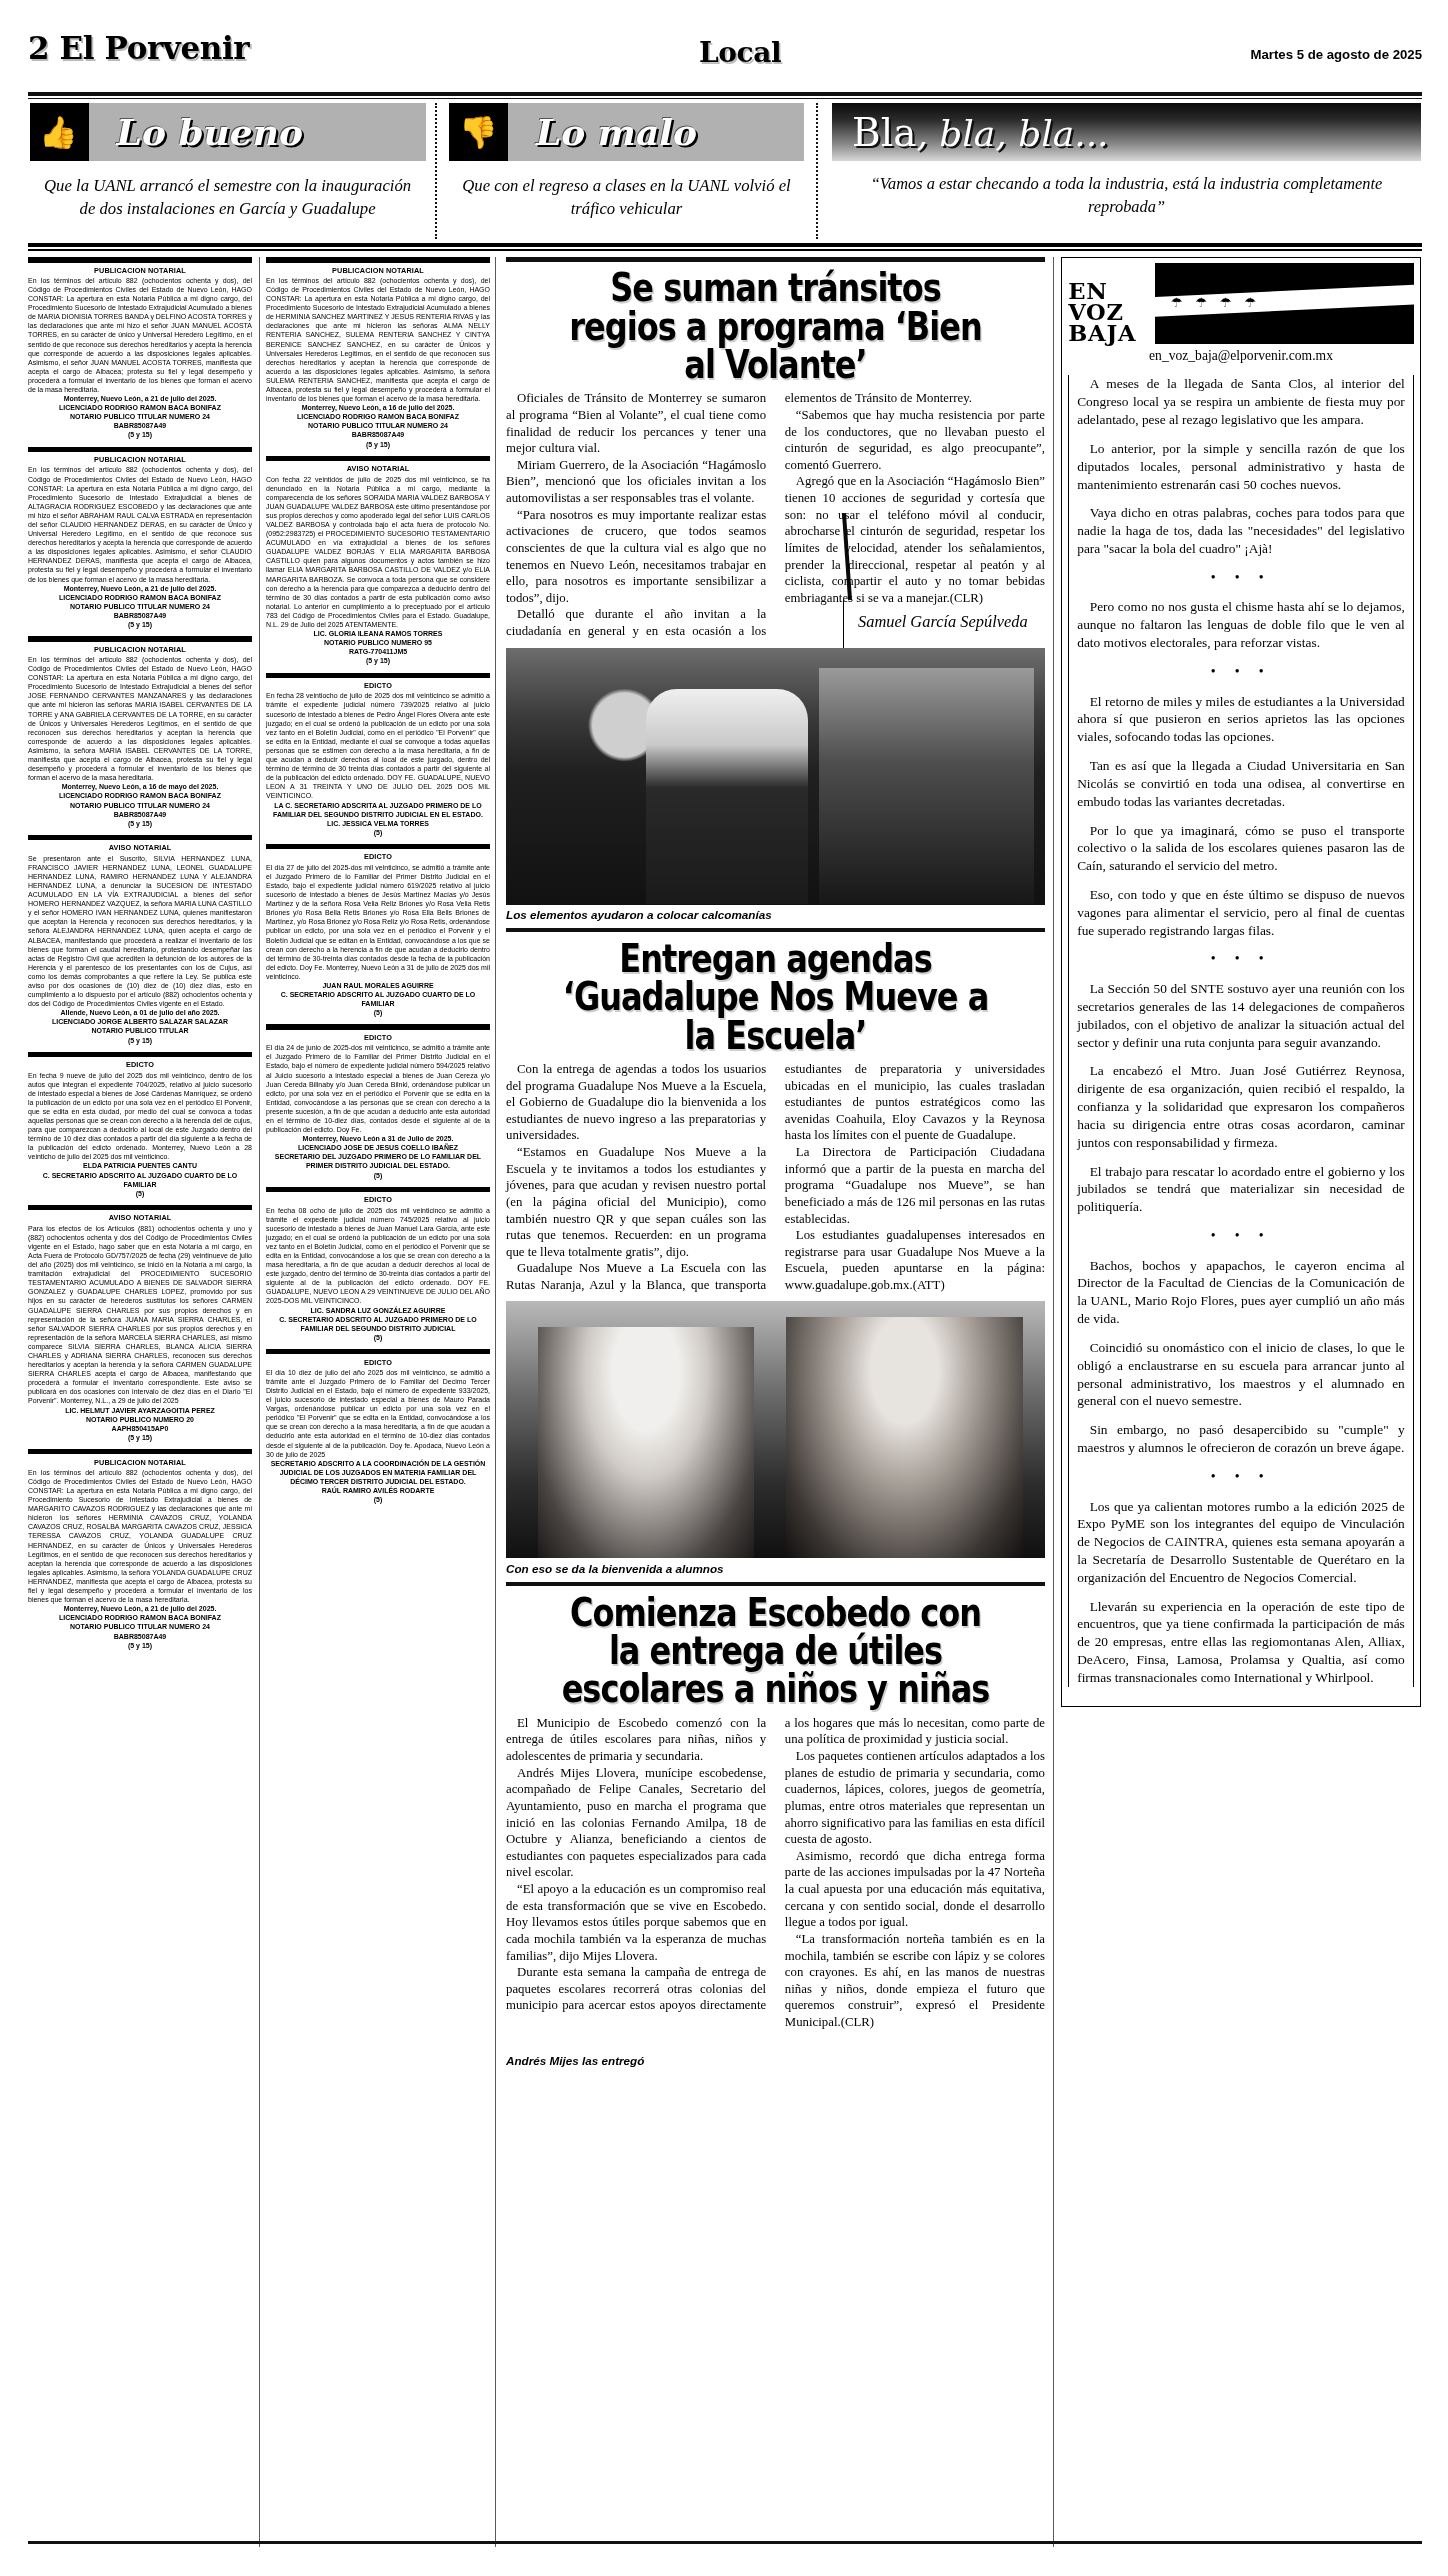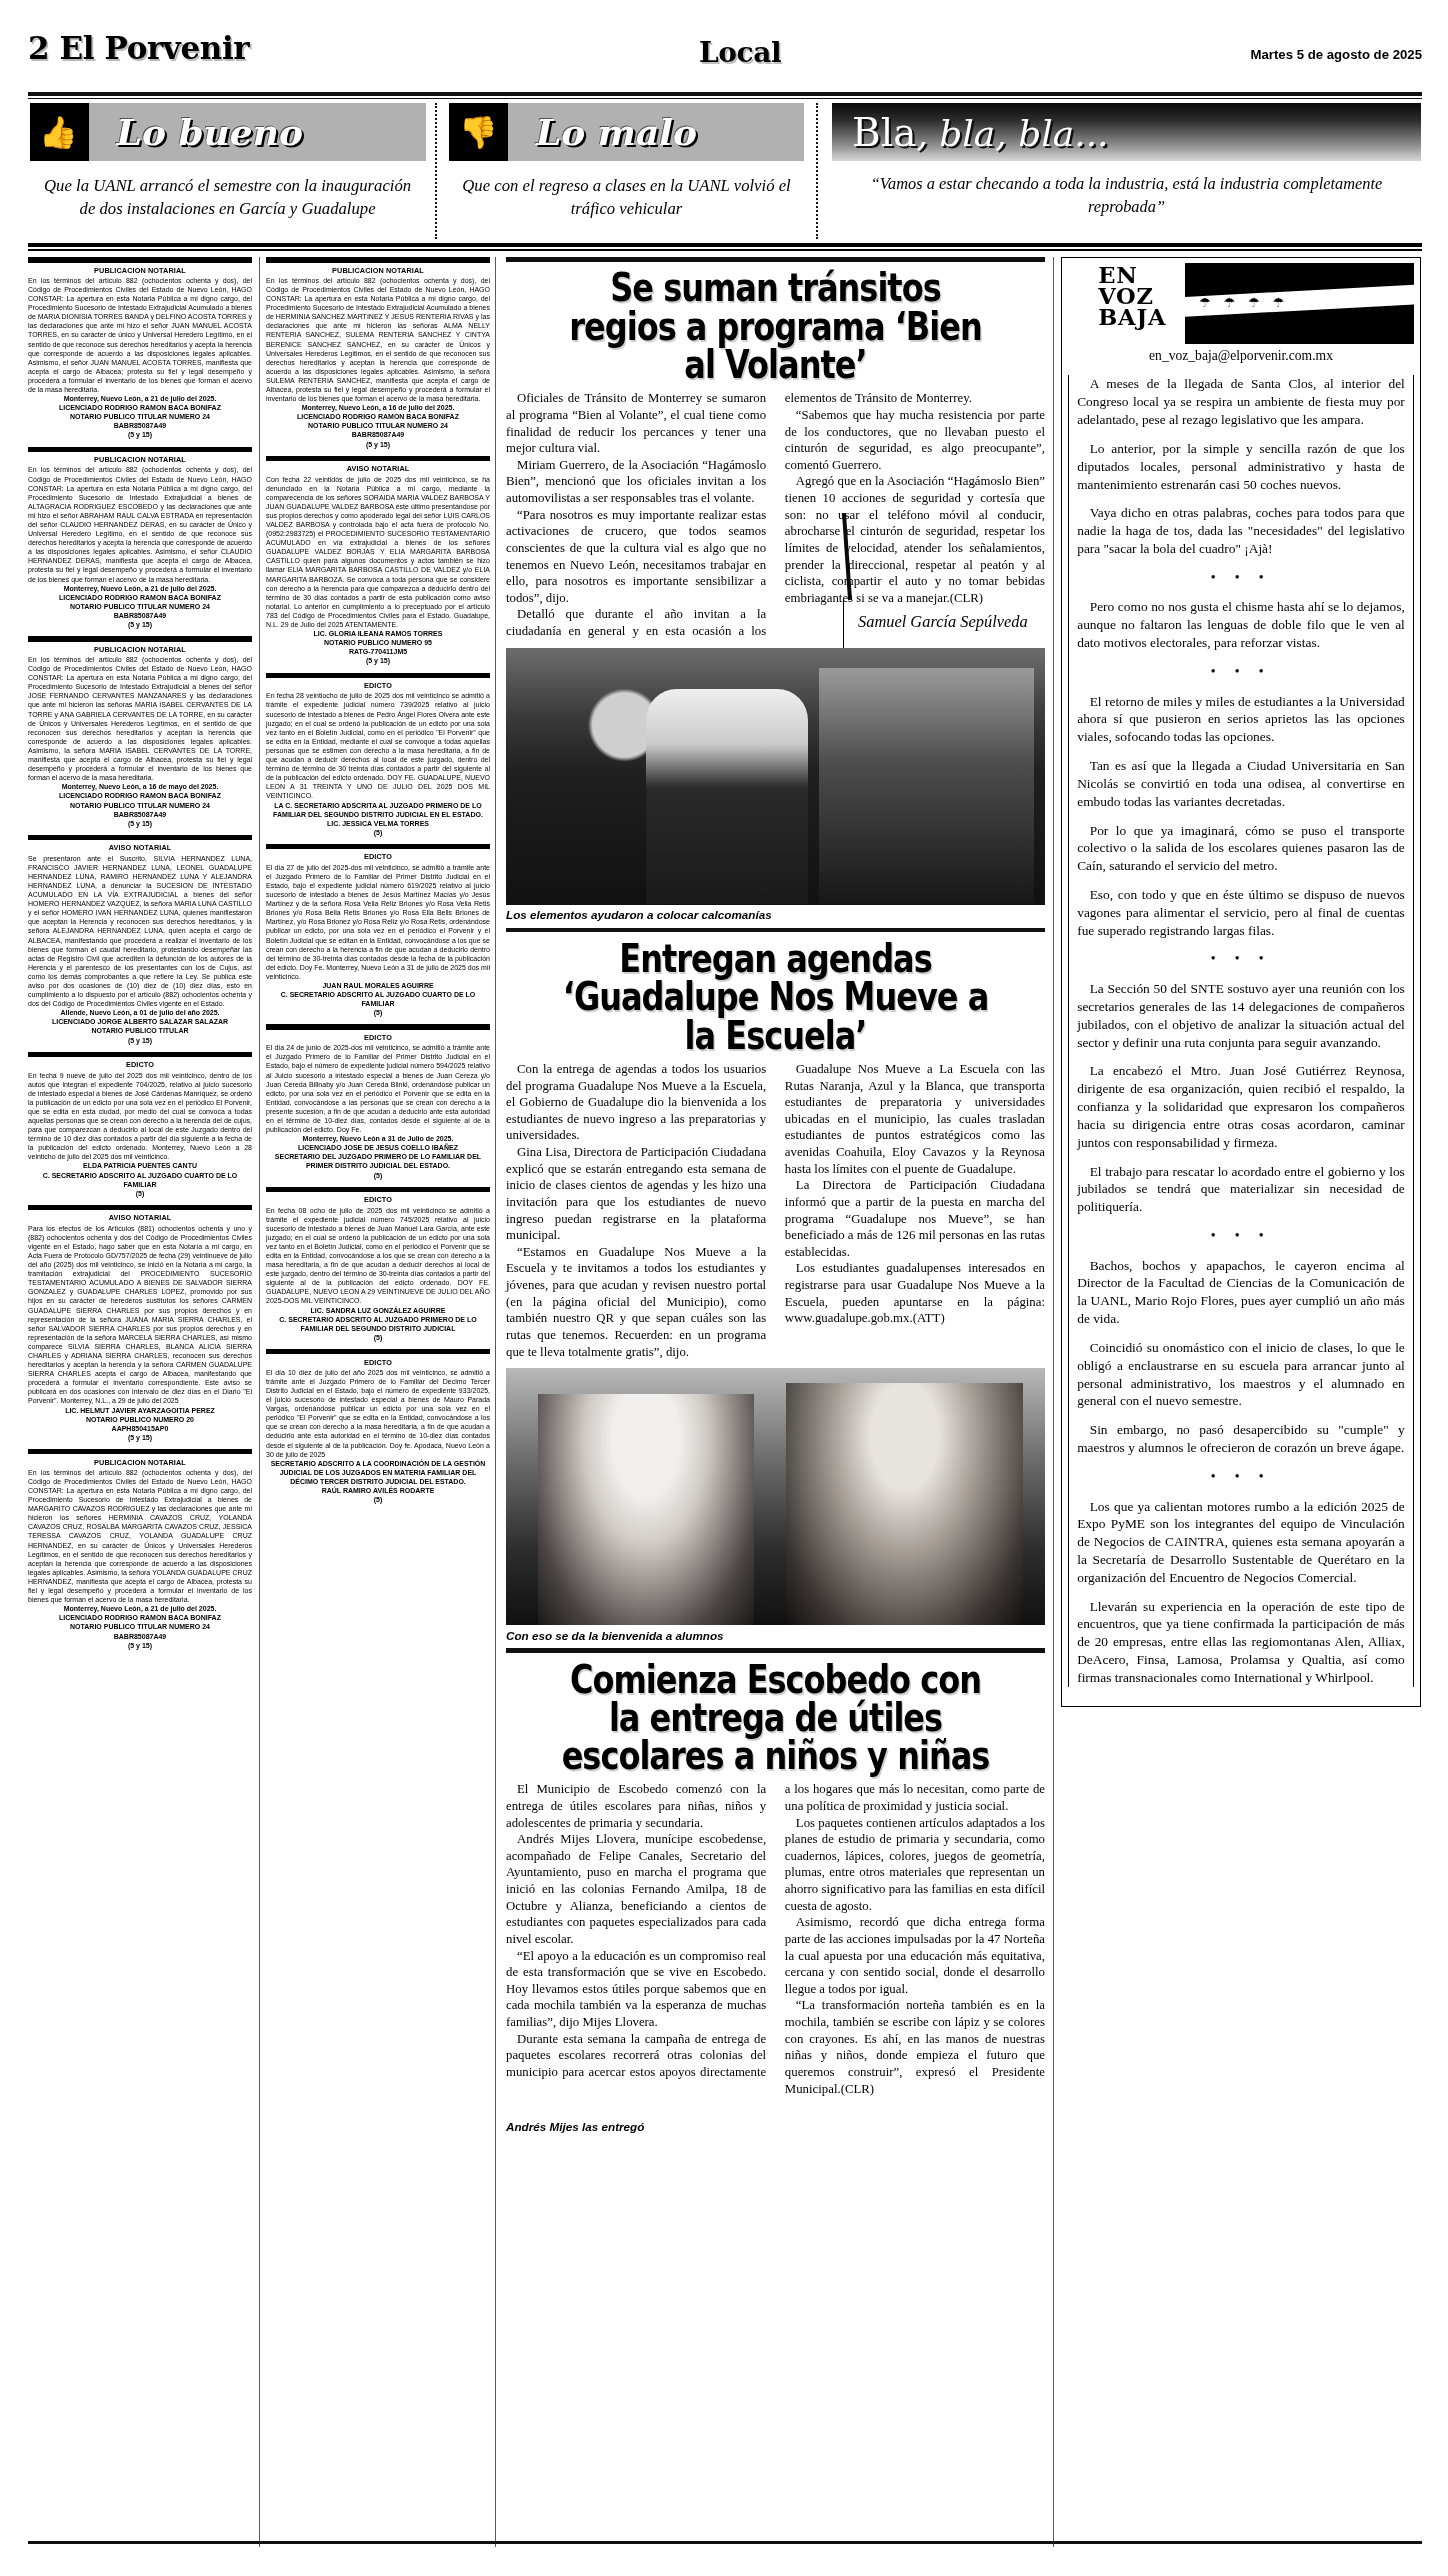--- a/index.html
+++ b/index.html
@@ -223,21 +223,21 @@
     background: radial-gradient(ellipse at 50% 20%, #f0efed 0 22%, #cfcac4 40%, #4a4543 78%, #1b1918 100%);
   }
   .ph-agenda::after{
     content:""; position:absolute; left:52%; top:6%; width:44%; height:94%;
     background: radial-gradient(ellipse at 50% 22%, #e7e3de 0 20%, #a39b94 44%, #3a3532 80%, #121010 100%);
   }
 
   
   .right-col { position:absolute; left: 1033px; top: 0; width: 360px; }
   .evb-box { border: 1.6px solid #000; padding: 4.7px 6.2px 7.8px; }
-  .evb-head { display:flex; align-items:flex-start;margin-left:30px; }
+  .evb-head { display:flex; align-items:flex-end; }
   .evb-words {
     font-family: "DejaVu Serif", serif; font-weight:bold;
     font-size: 22.6px; line-height: 0.92; letter-spacing: 0.8px;
     padding-top: 2.3px; flex: 0 0 84px;
   }
   .evb-art {
     flex: 1 1 auto; height: 81px; margin-left: 3.1px; position:relative; overflow:hidden;
     background:#000;
   }
   .evb-art::before{
@@ -473,21 +473,20 @@
         </div>
       <div class="photo ph-traffic"></div>
       <div class="caption">Los elementos ayudaron a colocar calcomanías</div>
     </div>
 
     <div>
       <div class="art-rule"></div>
       <div class="headline h2">Entregan agendas ‘Guadalupe Nos Mueve a la Escuela’</div>
       <div class="twocol" id="a2body">
           <p>Con la entrega de agendas a todos los usuarios del programa Guadalupe Nos Mueve a la Escuela, el Gobierno de Guadalupe dio la bienvenida a los estudiantes de nuevo ingreso a las preparatorias y universidades.</p>
-          <p>Gina Lisa, Directora de Participación Ciudadana explicó que se estarán entregando esta semana de inicio de clases cientos de agendas y les hizo una invitación para que los estudiantes de nuevo ingreso puedan registrarse en la plataforma municipal.</p>
           <p>“Estamos en Guadalupe Nos Mueve a la Escuela y te invitamos a todos los estudiantes y jóvenes, para que acudan y revisen nuestro portal (en la página oficial del Municipio), como también nuestro QR y que sepan cuáles son las rutas que tenemos. Recuerden: en un programa que te lleva totalmente gratis”, dijo.</p>
           <p>Guadalupe Nos Mueve a La Escuela con las Rutas Naranja, Azul y la Blanca, que transporta estudiantes de preparatoria y universidades ubicadas en el municipio, las cuales trasladan estudiantes de puntos estratégicos como las avenidas Coahuila, Eloy Cavazos y la Reynosa hasta los límites con el puente de Guadalupe.</p>
           <p>La Directora de Participación Ciudadana informó que a partir de la puesta en marcha del programa “Guadalupe nos Mueve”, se han beneficiado a más de 126 mil personas en las rutas establecidas.</p>
           <p>Los estudiantes guadalupenses interesados en registrarse para usar Guadalupe Nos Mueve a la Escuela, pueden apuntarse en la página: www.guadalupe.gob.mx.(ATT)</p>
         </div>
       <div class="photo ph-agenda"></div>
       <div class="caption">Con eso se da la bienvenida a alumnos</div>
     </div>
 
     <div>

